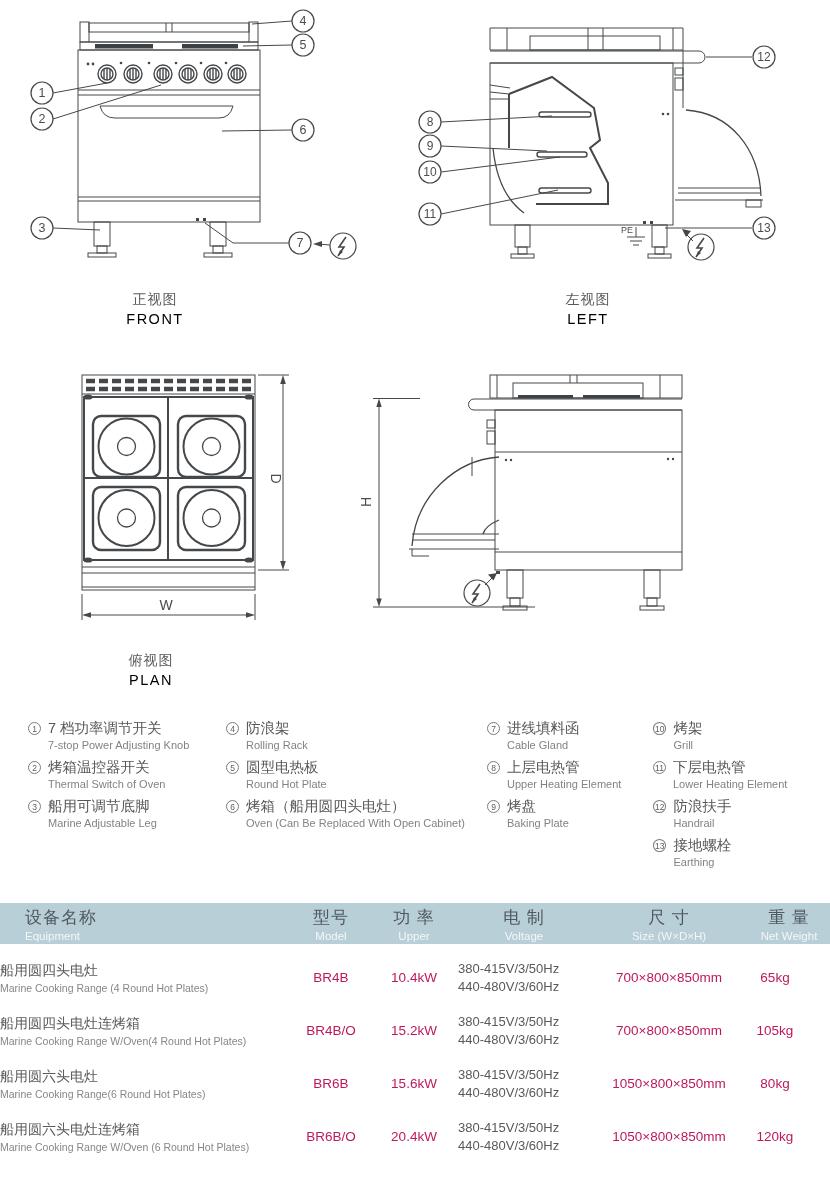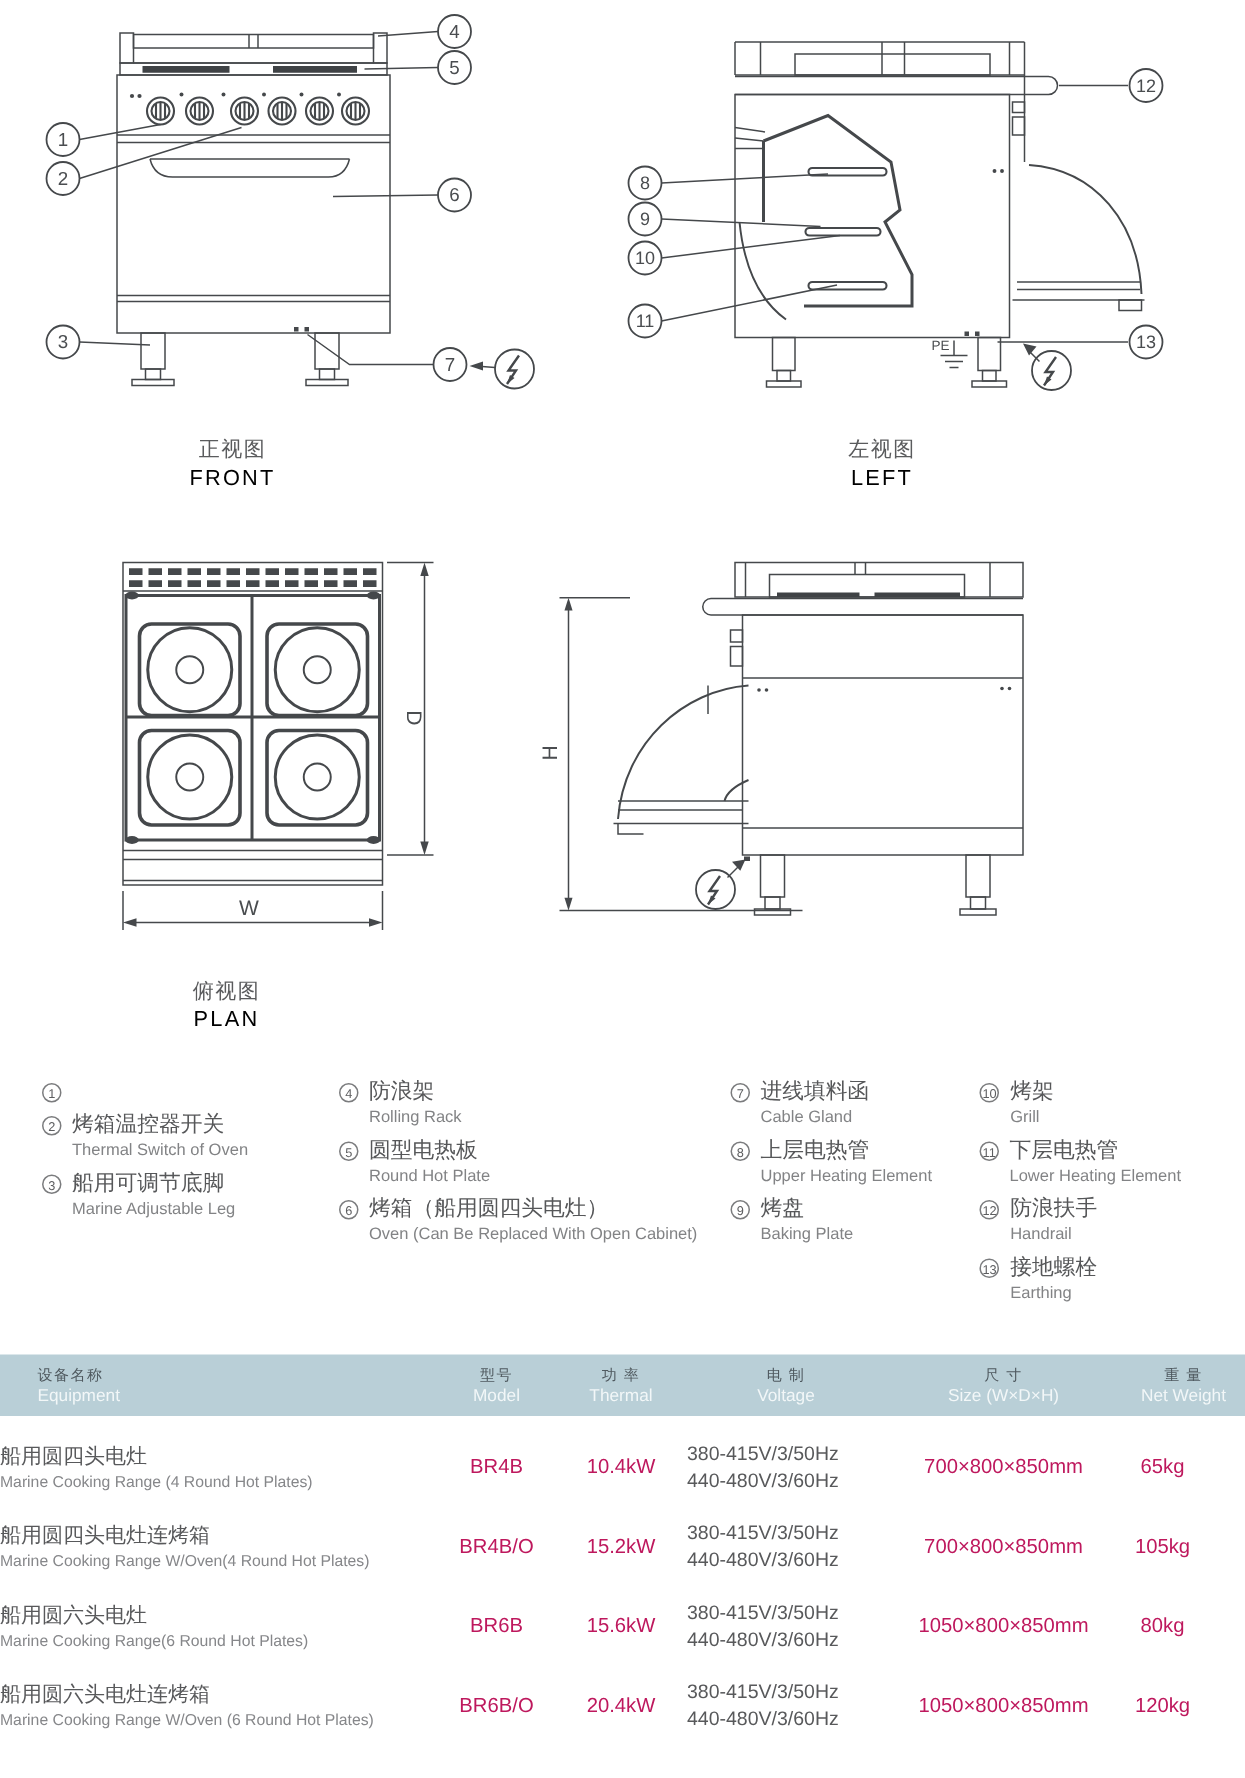--- a/index.html
+++ b/index.html
@@ -30,21 +30,21 @@
   }
   .lg-zh { font-size:14.5px; color:#565759; line-height:17px; }
   .lg-en { font-size:11px; color:#828385; line-height:14px; margin-top:1px; }
 
   
   .spec-table { position:absolute; top:903px; left:0; width:830px; }
   .tbl-grid { display:grid; grid-template-columns:292px 78px 88px 132px 158px 82px; }
   .tbl-head { height:41px; align-items:center; }
   .th-cell { text-align:center; }
   .th-cell.first { text-align:left; padding-left:25px; }
-  .th-zh { font-size:10px; color:#4f595f; letter-spacing:1px; }
+  .th-zh { font-size:17px; color:#4f595f; letter-spacing:1px; }
   .th-en { font-size:11.5px; color:#f2f7f8; margin-top:1px; }
   .tbl-rows { margin-top:7px; }
   .tbl-row { height:53px; align-items:center; }
   .td-name { }
   .td-name .nm-zh { font-size:14px; color:#58595b; }
   .td-name .nm-en { font-size:10.5px; color:#86878a; margin-top:2px; }
   .td-val { text-align:center; font-size:13.5px; color:#be185d; }
   .td-volt { text-align:left; font-size:13px; color:#58595b; line-height:18px; }
   .td-weight { padding-right:28px; }
 
@@ -374,20 +374,24 @@
 
   <div class="view-label" style="left:66px;top:652px;">
     <div class="vl-zh">俯视图</div>
     <div class="vl-en">PLAN</div>
   </div>
 
   <div class="legend">
     <div class="lg-col lg-col-1">
       <div class="lg-item">
         <span class="lg-num">1</span>
+        <div>
+            <div class="lg-zh">7 档功率调节开关</div>
+             <div class="lg-en">7-stop Power Adjusting Knob</div>
+          </div>
       </div>
       <div class="lg-item">
         <span class="lg-num">2</span>
         <div>
             <div class="lg-zh">烤箱温控器开关</div>
              <div class="lg-en">Thermal Switch of Oven</div>
           </div>
       </div>
       <div class="lg-item">
         <span class="lg-num">3</span>
@@ -480,21 +484,21 @@
       <div class="th-cell first">
         <div class="th-zh">设备名称</div>
         <div class="th-en">Equipment</div>
       </div>
       <div class="th-cell">
         <div class="th-zh">型号</div>
         <div class="th-en">Model</div>
       </div>
       <div class="th-cell">
         <div class="th-zh">功 率</div>
-        <div class="th-en">Thermal</div>
+        <div class="th-en">Upper</div>
       </div>
       <div class="th-cell">
         <div class="th-zh">电 制</div>
         <div class="th-en">Voltage</div>
       </div>
       <div class="th-cell">
         <div class="th-zh">尺 寸</div>
         <div class="th-en">Size (W×D×H)</div>
       </div>
       <div class="th-cell">

